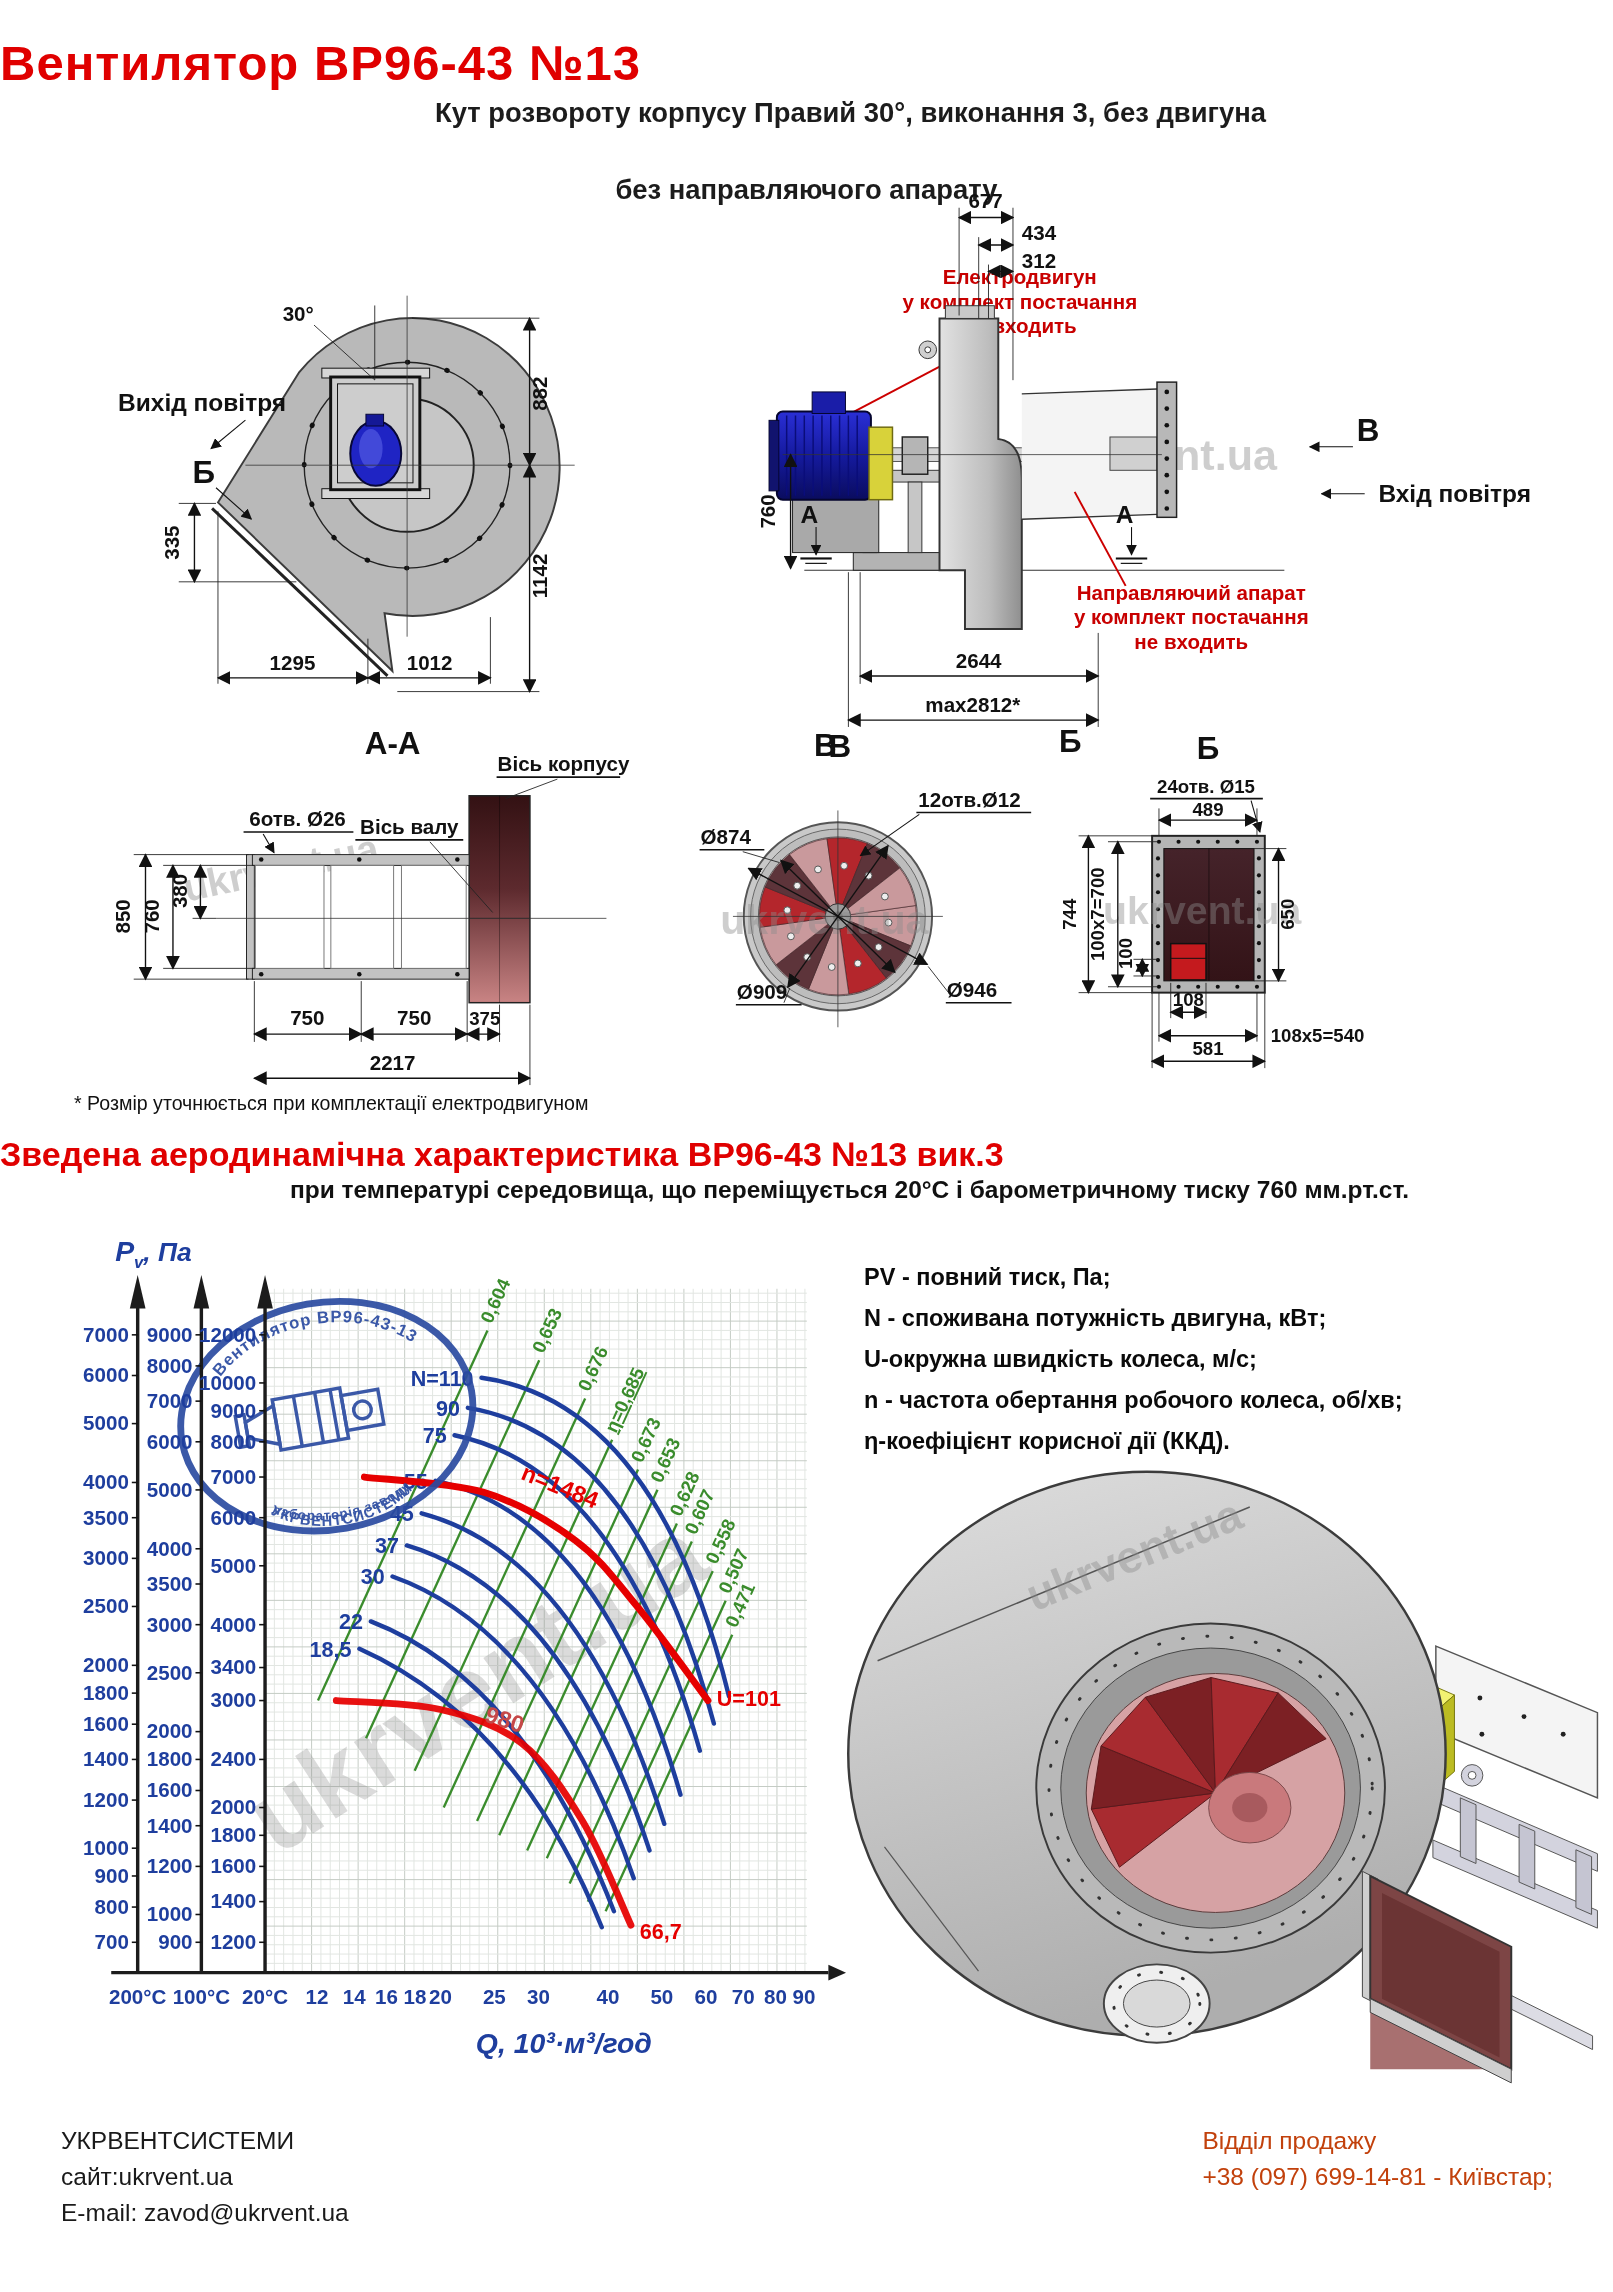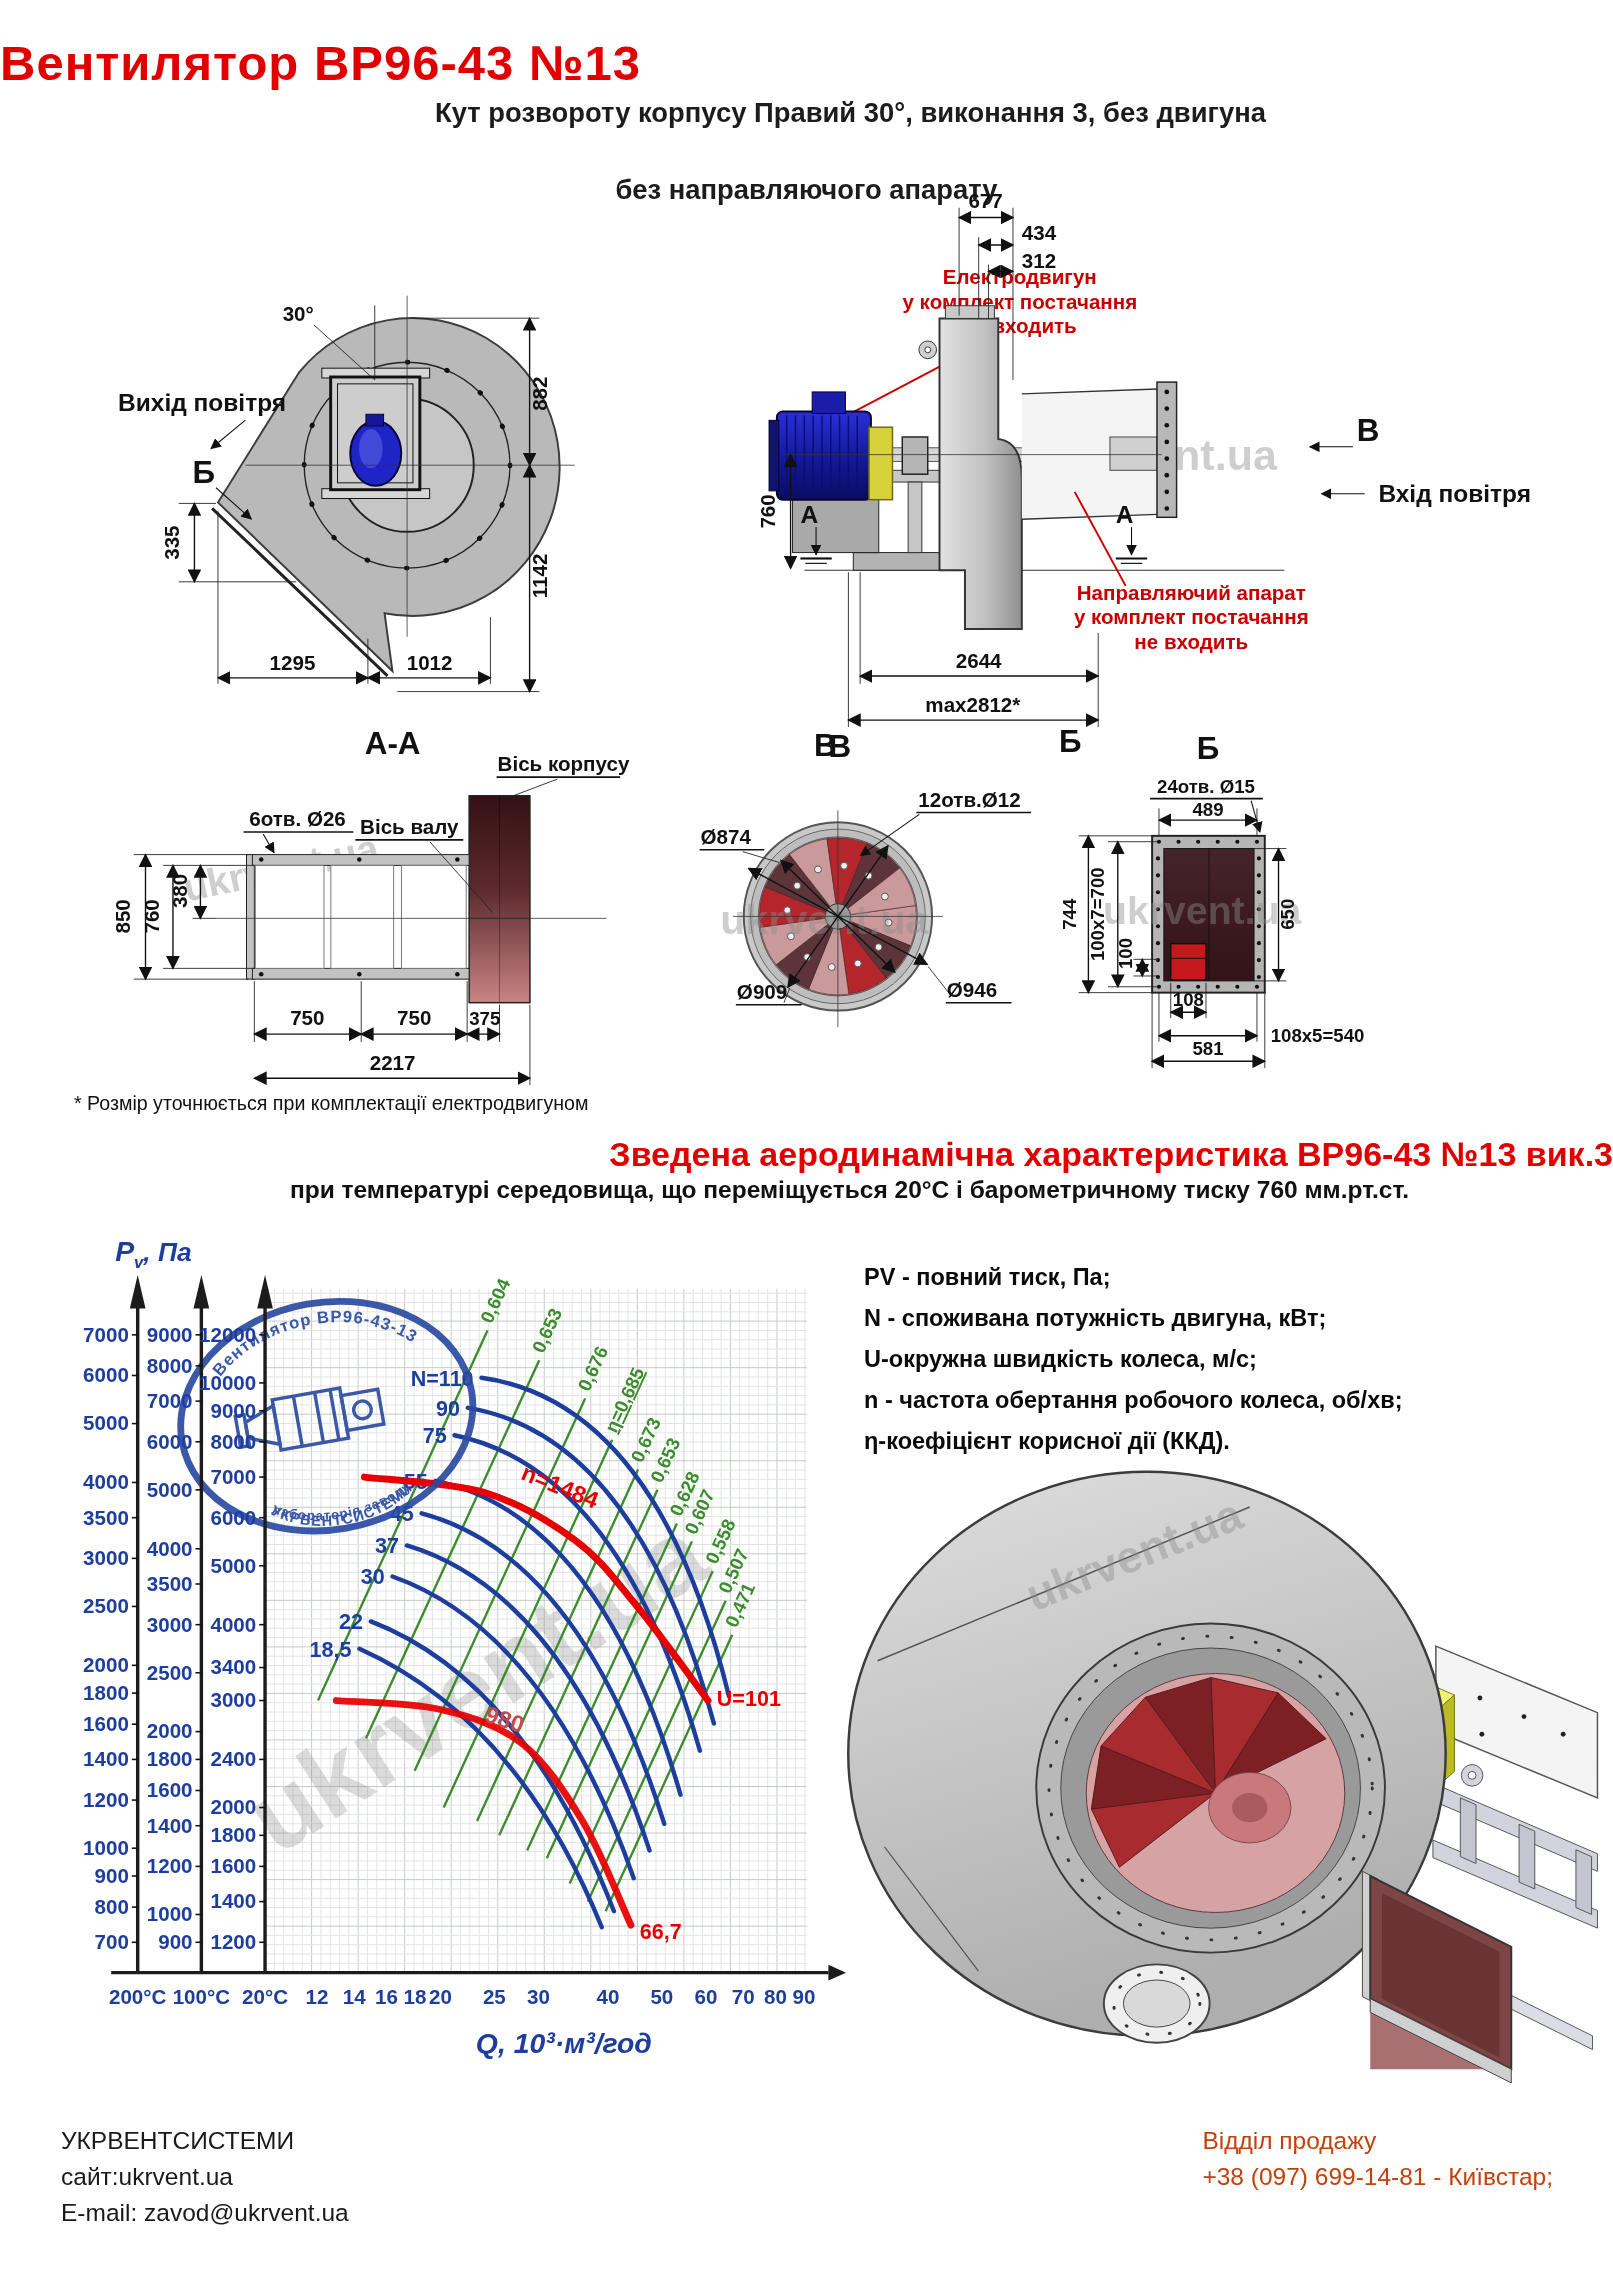--- a/index.html
+++ b/index.html
@@ -4,21 +4,21 @@
 <style>
   html,body{margin:0;padding:0;background:#888;}
   .page{position:relative;width:1613px;height:2293px;background:#ffffff;overflow:hidden;
         font-family:"Liberation Sans",sans-serif;}
   .abs{position:absolute;}
   svg{position:absolute;overflow:visible;font-family:"Liberation Sans",sans-serif;}
   .title{top:35px;left:0;width:100%;text-align:left;font-size:49px;font-weight:bold;color:#e00000;letter-spacing:1px;}
   .sub1{top:97px;left:0;width:100%;text-align:center;font-size:27.4px;font-weight:bold;color:#1c1c1c;padding-left:44px;}
   .sub2{top:130px;left:0;width:100%;text-align:center;font-size:27.4px;font-weight:bold;color:#1c1c1c;margin-top:44px;}
   .footnote{top:1092px;left:74px;font-size:19.6px;color:#111;}
-  .chtitle{top:1135px;left:0;width:100%;text-align:right;font-size:34px;font-weight:bold;color:#e00000;}
+  .chtitle{top:1135px;left:0;width:100%;text-align:left;font-size:34px;font-weight:bold;color:#e00000;}
   .chsub{top:1176px;left:0;width:100%;text-align:center;font-size:24.5px;font-weight:bold;color:#111;margin-left:43px;}
   .legend{top:1249px;left:864px;width:755px;font-size:23.5px;font-weight:bold;color:#0a0a0a;line-height:41px;margin-top:8px;}
   .f-left{top:2123px;left:61px;font-size:24.5px;color:#1a1a1a;line-height:36px;}
   .f-right{top:2123px;right:60px;text-align:left;font-size:24.5px;color:#c2410c;line-height:36px;}
   
   .dl{stroke:#111;stroke-width:1.4;marker-start:url(#ma);marker-end:url(#ma);}
   .ld{stroke:#111;stroke-width:1.1;fill:none;marker-end:url(#ma);}
   .xl{stroke:#222;stroke-width:0.9;}
   .ct{stroke:#333;stroke-width:0.8;}
   .ul{stroke:#111;stroke-width:1.6;}

